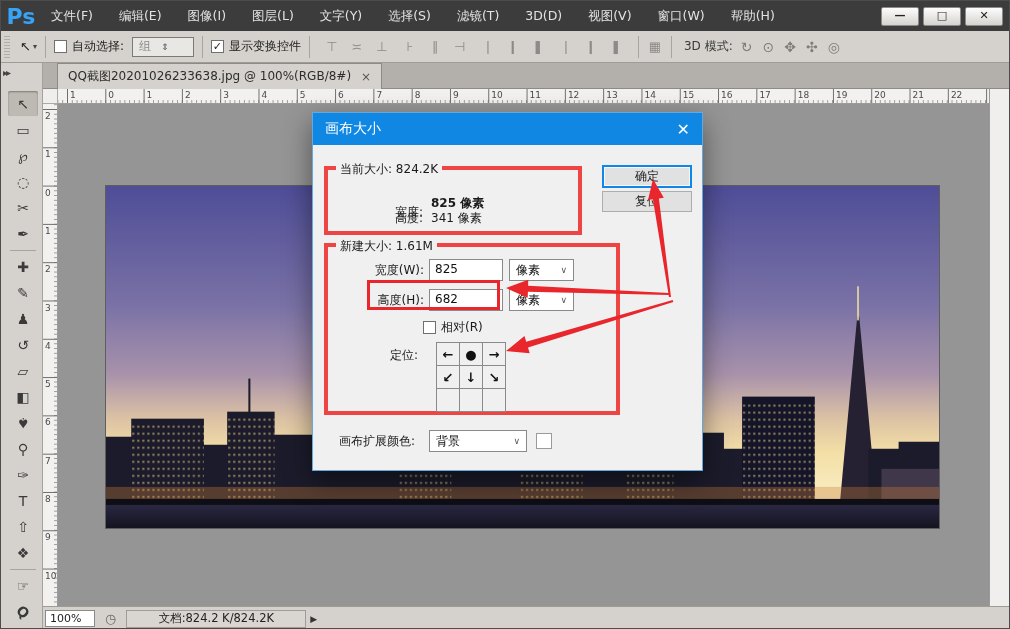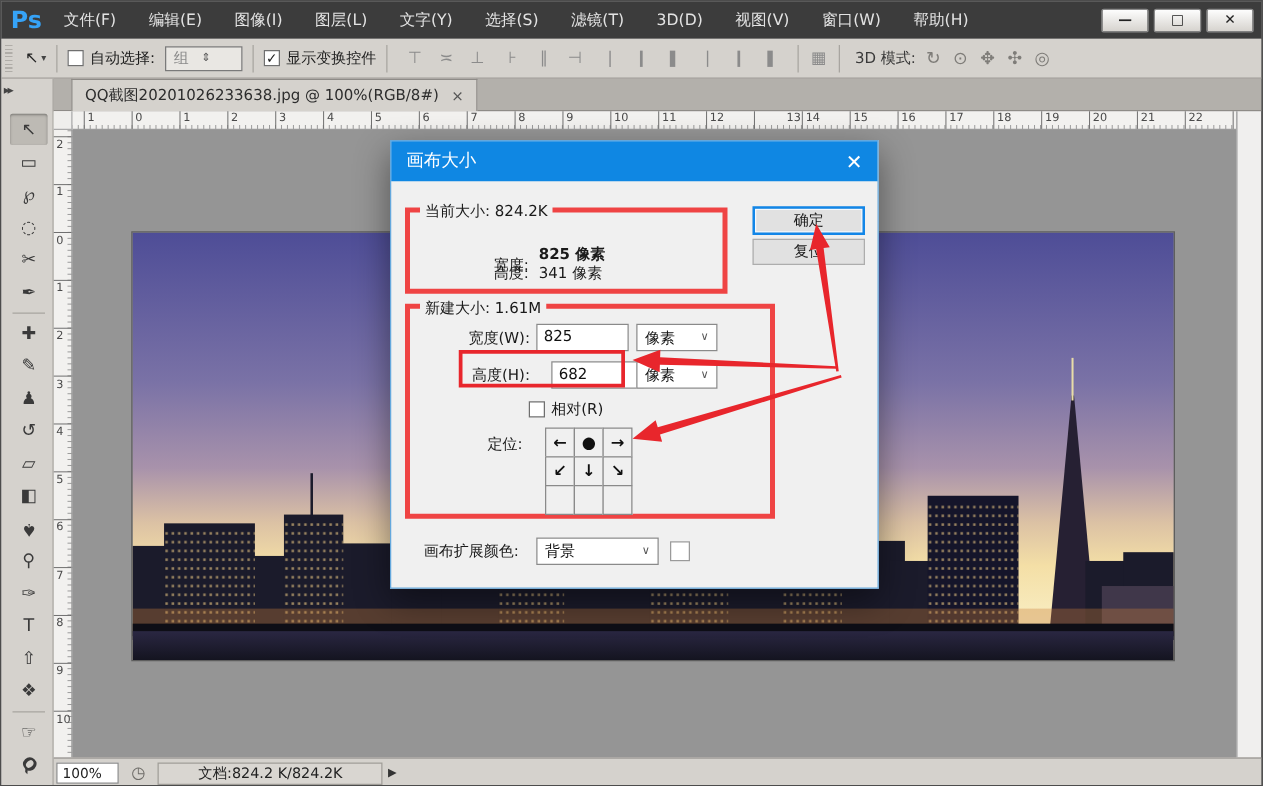--- a/index.html
+++ b/index.html
@@ -2,21 +2,21 @@
 <html><head>
 <meta charset="utf-8">
 <style>
   html,body{margin:0;padding:0;background:#222;}
   *{box-sizing:border-box;font-family:"DejaVu Sans","Liberation Sans",sans-serif;}
   #app{position:relative;width:1010px;height:629px;background:#959595;overflow:hidden;border:1px solid #4c4c4c;}
   .abs{position:absolute;}
 
   
   #titlebar{left:0;top:0;width:1010px;height:30px;background:#3c3c3c;display:flex;align-items:center;}
-  #ps-logo{width:40px;text-align:center;color:#36a3f7;font-weight:bold;font-size:19px;}
+  #ps-logo{width:40px;text-align:center;color:#36a3f7;font-weight:bold;font-size:22px;}
   #menu-items{display:flex;gap:6px;}
   .menu-item{color:#e3e3e3;font-size:12.5px;padding:4px 10px;cursor:default;}
   #win-controls{margin-left:auto;display:flex;gap:4px;padding-right:8px;}
   .win-btn{width:38px;height:19px;background:linear-gradient(#fdfdfd,#d6d3ce);border:1px solid #8a8a8a;
            border-radius:2px;font-size:11px;line-height:16px;text-align:center;color:#222;font-weight:bold;}
 
   
   #optionsbar{left:0;top:30px;width:1010px;height:32px;background:#d5d2cd;border-bottom:1px solid #9f9c98;
               display:flex;align-items:center;font-size:12px;color:#1d1d1d;}
   .ob-sep{width:1px;height:22px;background:#a8a5a0;margin:0 8px;}
@@ -261,21 +261,21 @@
       <span class="rnum" style="left: 180.2px; top: 1px;">3</span>
       <span class="rnum" style="left: 218.5px; top: 1px;">4</span>
       <span class="rnum" style="left: 256.8px; top: 1px;">5</span>
       <span class="rnum" style="left: 295.1px; top: 1px;">6</span>
       <span class="rnum" style="left: 333.4px; top: 1px;">7</span>
       <span class="rnum" style="left: 371.7px; top: 1px;">8</span>
       <span class="rnum" style="left: 410px; top: 1px;">9</span>
       <span class="rnum" style="left: 448.3px; top: 1px;">10</span>
       <span class="rnum" style="left: 486.6px; top: 1px;">11</span>
       <span class="rnum" style="left: 524.9px; top: 1px;">12</span>
-      <span class="rnum" style="left: 563.2px; top: 1px; margin-left: 23px;">13</span>
+      <span class="rnum" style="left: 563.2px; top: 1px;">13</span>
       <span class="rnum" style="left: 601.5px; top: 1px;">14</span>
       <span class="rnum" style="left: 639.8px; top: 1px;">15</span>
       <span class="rnum" style="left: 678.1px; top: 1px;">16</span>
       <span class="rnum" style="left: 716.4px; top: 1px;">17</span>
       <span class="rnum" style="left: 754.7px; top: 1px;">18</span>
       <span class="rnum" style="left: 793px; top: 1px;">19</span>
       <span class="rnum" style="left: 831.3px; top: 1px;">20</span>
       <span class="rnum" style="left: 869.6px; top: 1px;">21</span>
       <span class="rnum" style="left: 907.9px; top: 1px;">22</span>
     </div>
@@ -388,21 +388,21 @@
     <div class="groupbox" style="left:11px;top:130px;width:296px;height:172px;">
       <span class="legend">新建大小: 1.61M</span>
       <div class="fieldrow" style="left:0;top:12px;">
         <span class="flabel" style="width:96px;">宽度(W):</span>
         <span class="tinput" style="margin-left:5px;">825</span>
       </div>
       <div class="dlg-select" style="left:181px;top:12px;width:65px;">
         <span>像素</span>
         <span class="sel-arrow">∨</span>
       </div>
-      <div class="fieldrow" style="left:0;top:42px;gap:12px;">
+      <div class="fieldrow" style="left:0;top:42px;">
         <span class="flabel" style="width:96px;">高度(H):</span>
         <span class="tinput" style="margin-left:5px;">682</span>
       </div>
       <div class="dlg-select" style="left:181px;top:42px;width:65px;">
         <span>像素</span>
         <span class="sel-arrow">∨</span>
       </div>
       <div class="fieldrow" style="left:95px;top:72px;">
         <span class="checkbox"></span>
         <span>相对(R)</span>

